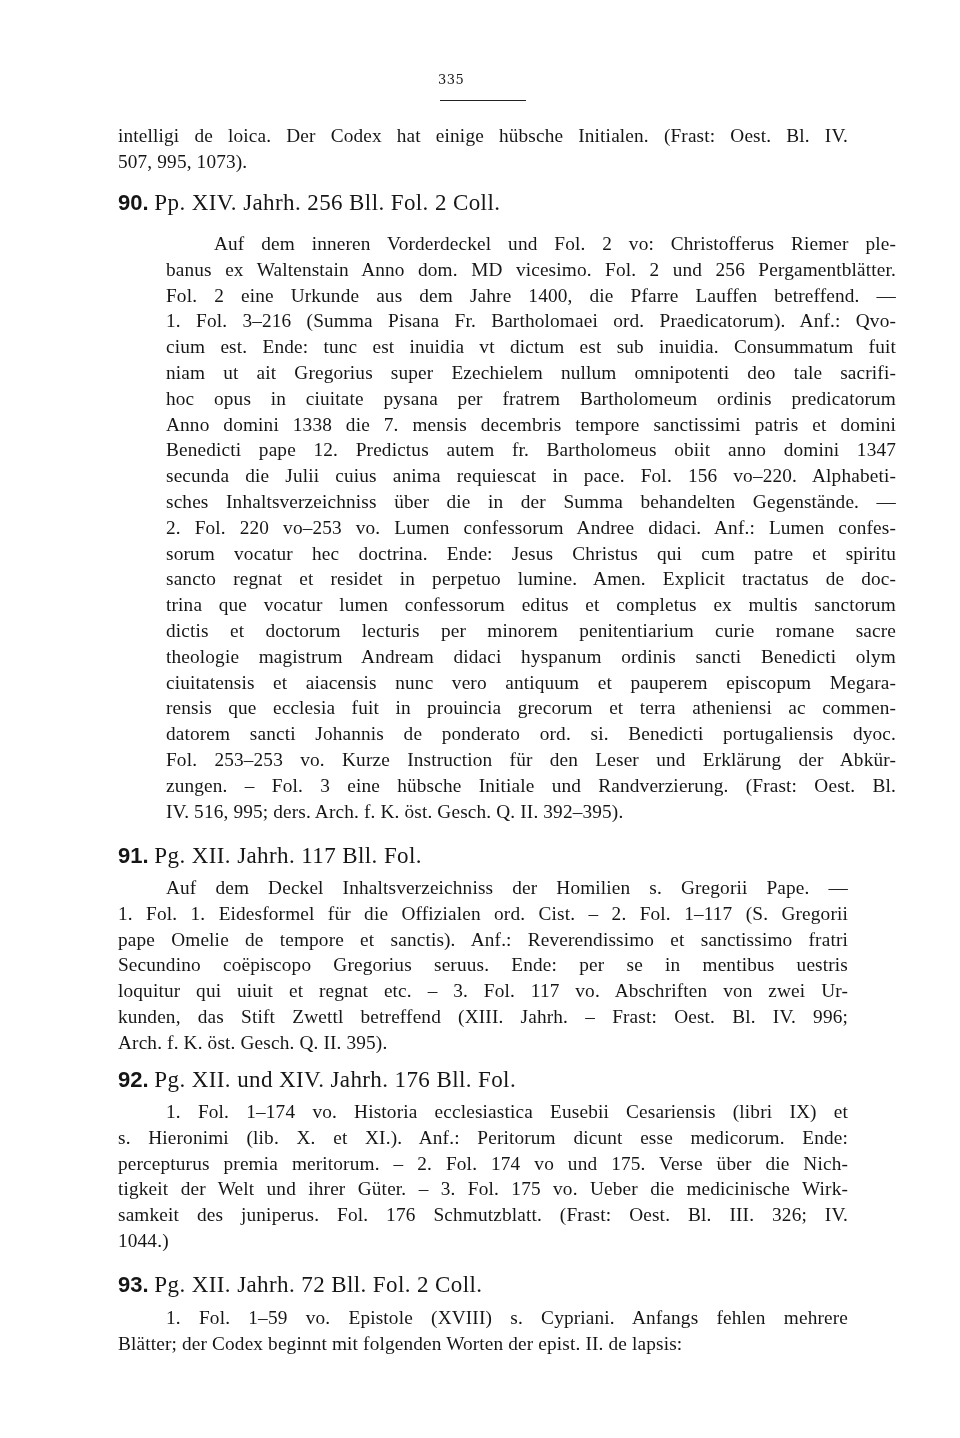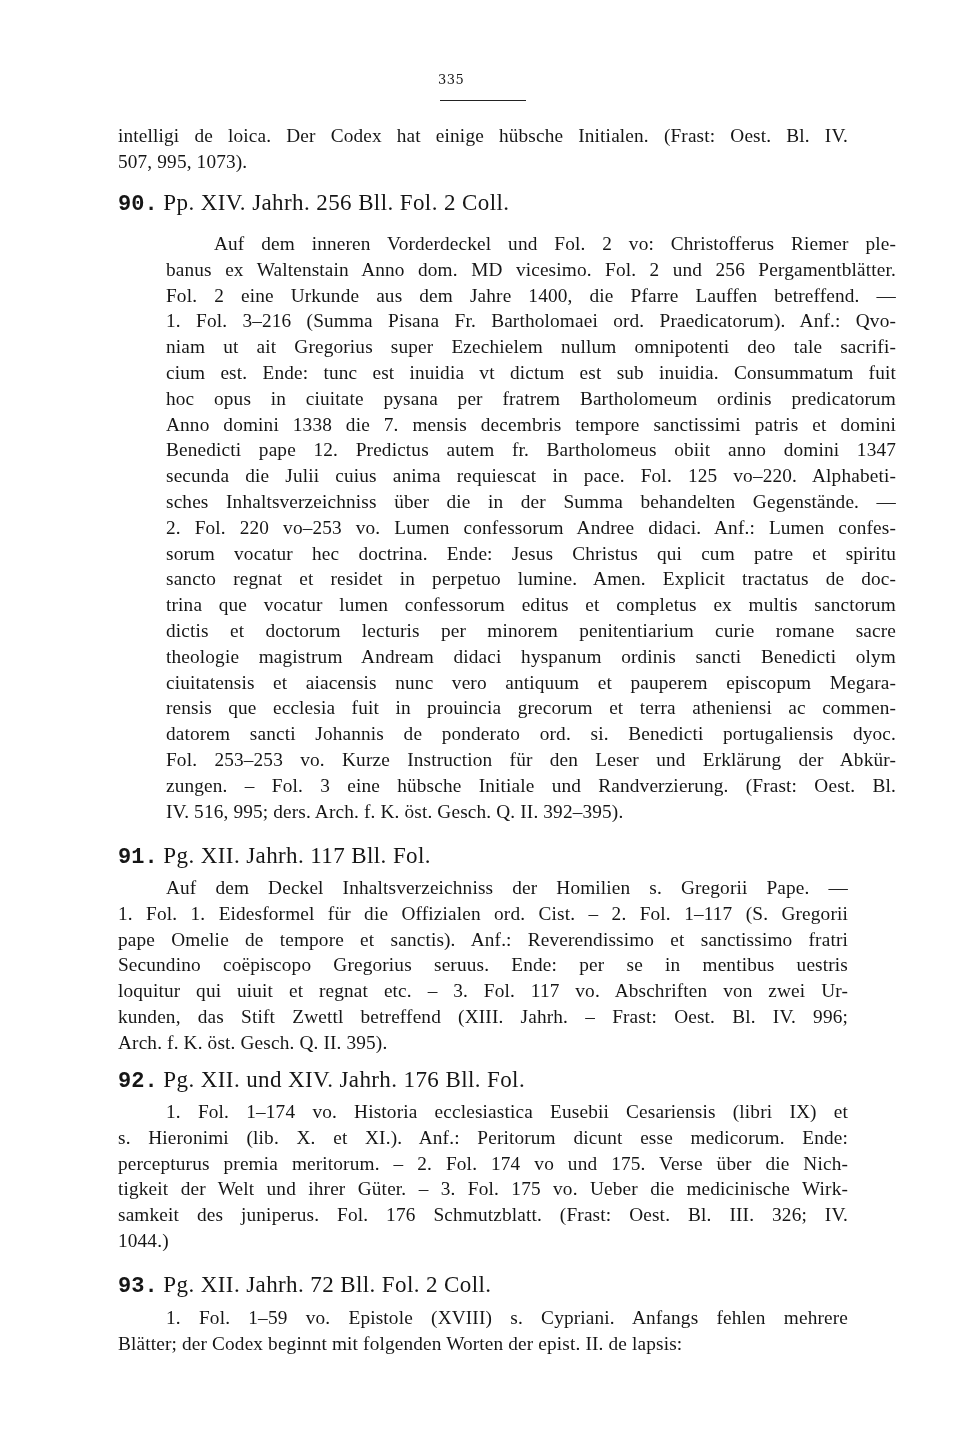--- a/index.html
+++ b/index.html
@@ -9,21 +9,21 @@
             font-size: 13px; letter-spacing: 0.5px; }
   .pageno-rule { position: absolute; left: 440px; top: 100px; width: 86px; height: 0;
                  border-top: 1.5px solid #222; }
   .p { position: absolute; left: 118px; width: 730px; font-size: 19.3px; line-height: 25.8px;
        text-align: justify; font-family: "Liberation Serif", "DejaVu Serif", serif;
        letter-spacing: 0.15px; }
   .p .ln { display: block; text-align: justify; text-align-last: justify; white-space: nowrap; height: 25.8px; }
   .p .ln.last { text-align-last: left; font-family: Liberation Serif, serif; }
   .p .ln.indent { padding-left: 48px; }
   .h { position: absolute; left: 118px; font-size: 23px; font-family: "Liberation Serif", "DejaVu Serif", serif; white-space: nowrap; }
-  .h .num { font-weight: bold; font-family: Liberation Mono, monospace; font-size: 22px; }
+  .h .num { font-weight: bold; font-family: Liberation Sans, sans-serif; font-size: 22px; }
   .h .rest { letter-spacing: 0.4px; }
 </style>
 </head>
 <body>
 
 <div class="pageno">335</div>
 <div class="pageno-rule"></div>
 
 <div class="p" style="top:123px;">
   <span class="ln">intelligi de loica. Der Codex hat einige hübsche Initialen. (Frast: Oest. Bl. IV.</span>
@@ -32,26 +32,26 @@
 
 <div class="h" style="top:190px;">
   <span class="num">90.</span>
   <span class="rest">Pp. XIV. Jahrh. 256 Bll. Fol. 2 Coll.</span>
 </div>
 <div class="p" id="e0" style="top:231px;margin-left:48px;">
     <span class="ln indent">Auf dem inneren Vorderdeckel und Fol. 2 vo: Christofferus Riemer ple-</span>
     <span class="ln">banus ex Waltenstain Anno dom. MD vicesimo. Fol. 2 und 256 Pergamentblätter.</span>
     <span class="ln">Fol. 2 eine Urkunde aus dem Jahre 1400, die Pfarre Lauffen betreffend. —</span>
     <span class="ln">1. Fol. 3–216 (Summa Pisana Fr. Bartholomaei ord. Praedicatorum). Anf.: Qvo-</span>
+    <span class="ln">cium est. Ende: tunc est inuidia vt dictum est sub inuidia. Consummatum fuit</span>
     <span class="ln">niam ut ait Gregorius super Ezechielem nullum omnipotenti deo tale sacrifi-</span>
-    <span class="ln">cium est. Ende: tunc est inuidia vt dictum est sub inuidia. Consummatum fuit</span>
     <span class="ln">hoc opus in ciuitate pysana per fratrem Bartholomeum ordinis predicatorum</span>
     <span class="ln">Anno domini 1338 die 7. mensis decembris tempore sanctissimi patris et domini</span>
     <span class="ln">Benedicti pape 12. Predictus autem fr. Bartholomeus obiit anno domini 1347</span>
-    <span class="ln">secunda die Julii cuius anima requiescat in pace. Fol. 125 vo–220. Alphabeti-</span>
+    <span class="ln">secunda die Julii cuius anima requiescat in pace. Fol. 156 vo–220. Alphabeti-</span>
     <span class="ln">sches Inhaltsverzeichniss über die in der Summa behandelten Gegenstände. —</span>
     <span class="ln">2. Fol. 220 vo–253 vo. Lumen confessorum Andree didaci. Anf.: Lumen confes-</span>
     <span class="ln">sorum vocatur hec doctrina. Ende: Jesus Christus qui cum patre et spiritu</span>
     <span class="ln">sancto regnat et residet in perpetuo lumine. Amen. Explicit tractatus de doc-</span>
     <span class="ln">trina que vocatur lumen confessorum editus et completus ex multis sanctorum</span>
     <span class="ln">dictis et doctorum lecturis per minorem penitentiarium curie romane sacre</span>
     <span class="ln">theologie magistrum Andream didaci hyspanum ordinis sancti Benedicti olym</span>
     <span class="ln">ciuitatensis et aiacensis nunc vero antiquum et pauperem episcopum Megara-</span>
     <span class="ln">rensis que ecclesia fuit in prouincia grecorum et terra atheniensi ac commen-</span>
     <span class="ln">datorem sancti Johannis de ponderato ord. si. Benedicti portugaliensis dyoc.</span>

